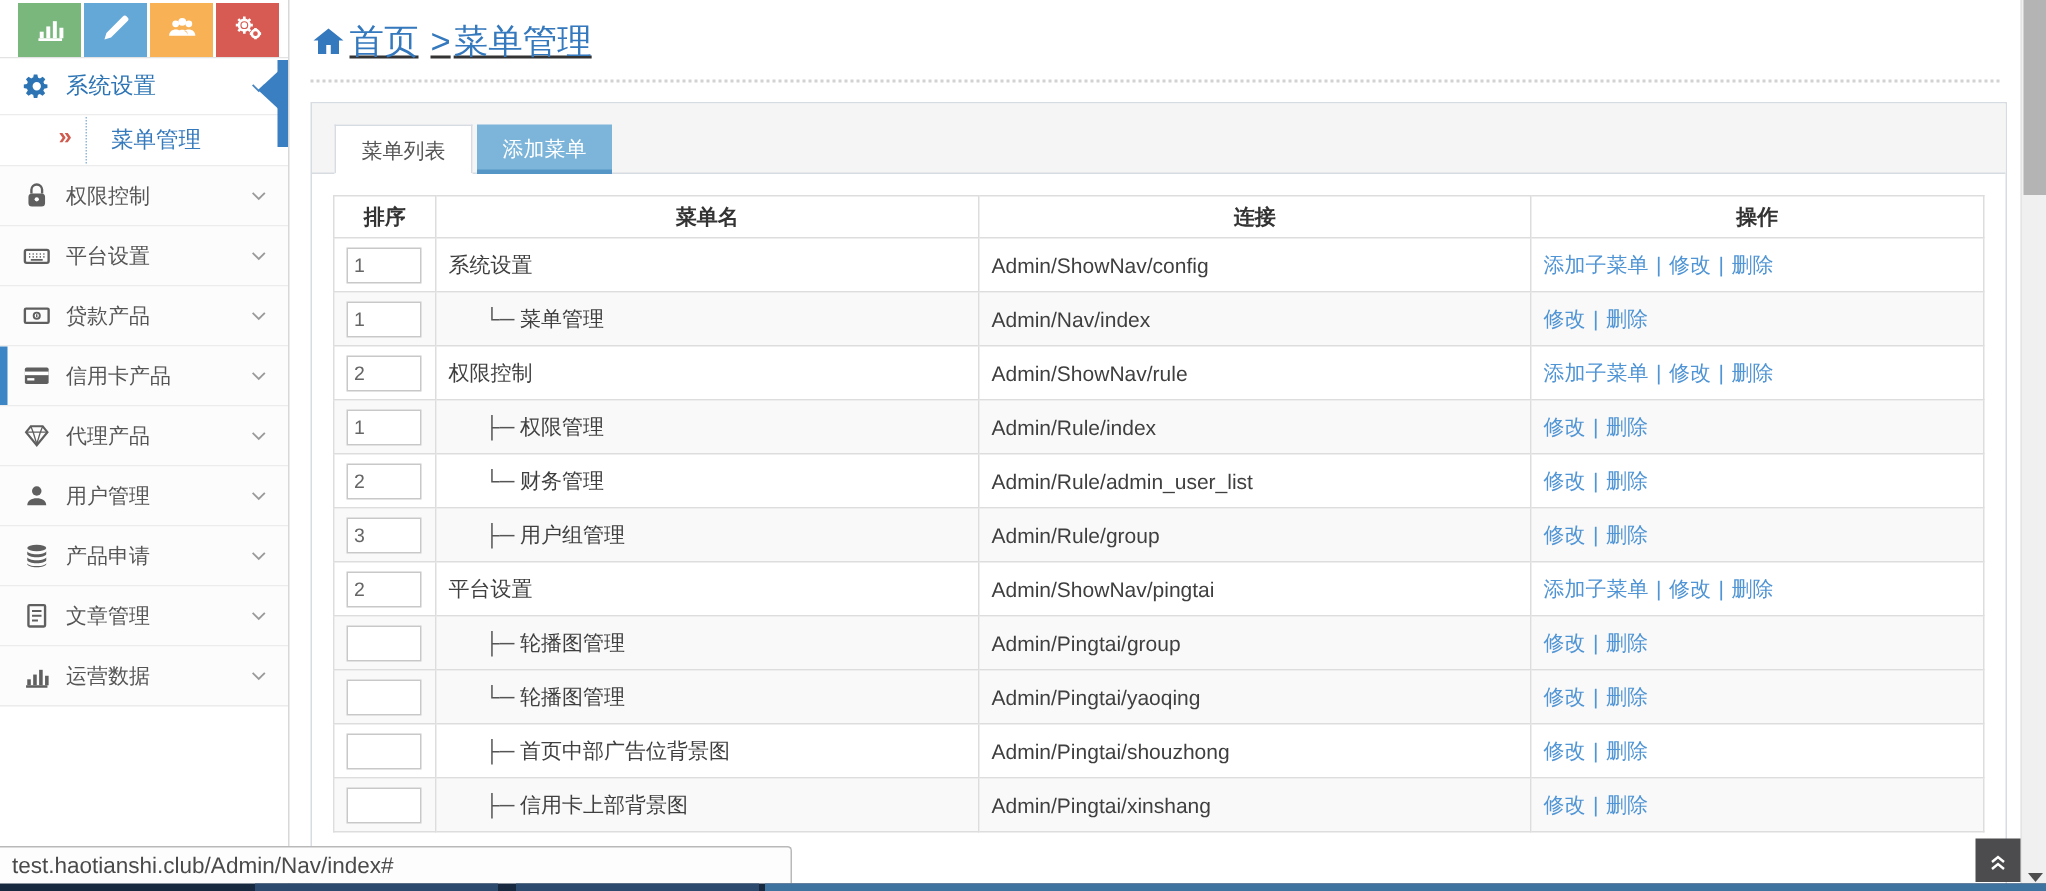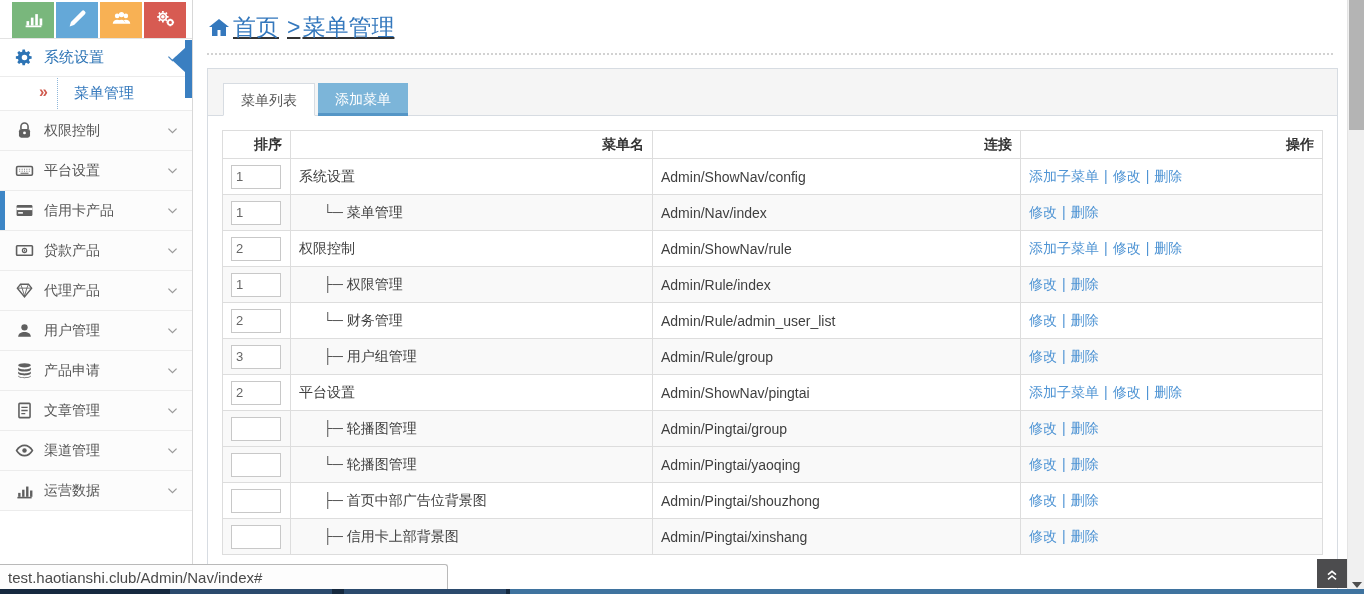--- a/index.html
+++ b/index.html
@@ -43,40 +43,40 @@
   .panel{position:absolute;left:13px;right:9px;top:68px;height:700px;
          border:1px solid #d7dce2;background:#fff;box-sizing:border-box;}
   .panel-header{height:46px;background:#f5f5f5;border-bottom:1px solid #d7dce2;position:relative;}
   .tabs{position:absolute;left:15px;bottom:-1px;display:flex;align-items:flex-start;}
   .tab{height:33px;line-height:33px;padding:0 17px;font-size:14px;cursor:pointer;box-sizing:border-box;}
   .tab.active{background:#fff;border:1px solid #d7dce2;border-bottom:1px solid #fff;color:#555;}
   .tab.inactive{background:#7cb5d9;color:#fff;border-bottom:3px solid #5596c6;margin-left:3px;}
   .panel-body{padding:14px;}
   table{width:100%;border-collapse:collapse;font-size:14px;table-layout:fixed;}
   th,td{border:1px solid #ddd;padding:0 8px;overflow:hidden;white-space:nowrap;}
-  th{height:27px;text-align:right;font-weight:bold;color:#333;background:#fff;}
+  th{height:27px;text-align:center;font-weight:bold;color:#333;background:#fff;}
   td{height:35px;color:#3f3f3f;}
   tr.stripe td{background:#f9f9f9;}
   .sort-input{width:40px;height:20px;border:1px solid #c8c8c8;padding:1px 4px;font-size:13px;color:#666;
               font-family:"Liberation Sans","DejaVu Sans",sans-serif;}
   .tree-prefix{color:#555;}
   td .child-ind{display:inline-block;width:24px;}
   .actions a{color:#4f94d4;text-decoration:none;cursor:pointer;}
   .actions .sep{color:#4f94d4;margin:0 5px;}
 
   
   .scrollbar{position:absolute;right:0;top:0;width:17px;height:594px;background:#f0f0f0;
              border-left:1px solid #e4e4e4;box-sizing:border-box;z-index:4;}
   .sb-thumb{position:absolute;left:1px;right:0;top:0;height:130px;background:#b4b4b4;cursor:pointer;}
   .sb-down{position:absolute;left:4px;bottom:6px;width:0;height:0;cursor:pointer;
            border-left:5px solid transparent;border-right:5px solid transparent;border-top:6px solid #4e4e4e;}
   .back-top{position:absolute;right:17px;bottom:6px;width:30px;height:29px;background:#4c4c4e;border:none;
             display:flex;align-items:center;justify-content:center;cursor:pointer;z-index:5;padding:0;}
   .back-top svg{width:16px;height:16px;}
-  .status-bar{position:absolute;left:0;bottom:5px;width:448px;height:25px;background:#fdfdfd;
+  .status-bar{position:absolute;left:0;bottom:5px;width:528px;height:25px;background:#fdfdfd;
               border-top:1px solid #b9b9b9;border-right:1px solid #b9b9b9;border-radius:0 3px 0 0;
               line-height:25px;padding-left:8px;font-size:15px;color:#4a4a4a;box-sizing:border-box;z-index:6;}
   .taskbar{position:absolute;left:0;bottom:0;width:100%;height:5px;background:#16293f;z-index:7;}
   .taskbar .seg{position:absolute;top:0;height:5px;}
   .seg1{left:170px;width:162px;background:#2b4a6d;}
   .seg2{left:344px;width:162px;background:#2b4a6d;}
   .seg3{left:510px;right:0;background:#3f739f;}
 </style>
 </head>
 <body>
@@ -152,42 +152,42 @@
             <svg viewBox="0 0 24 24">
               <rect x="2" y="7" width="20" height="11" rx="1.5" fill="none" stroke="currentColor" stroke-width="2"></rect>
               <path d="M5.5 10.5h1M8.5 10.5h1M11.5 10.5h1M14.5 10.5h1M17.5 10.5h1M5.5 13h1M8.5 13h1M11.5 13h1M14.5 13h1M17.5 13h1M7 15.5h10" stroke="currentColor" stroke-width="1.4"></path>
             </svg>
           </span>
           <span class="lbl">平台设置</span>
           <span class="chev"><svg viewBox="0 0 24 24" fill="none" stroke="currentColor" stroke-width="2">
               <path d="M5.5 9l6.5 6.5L18.5 9"></path>
             </svg></span>
         </div>
+        <div class="side-item">
+          <span class="icn">
+            <svg viewBox="0 0 24 24">
+              <rect x="2" y="6" width="20" height="12" rx="1" fill="none" stroke="currentColor" stroke-width="2"></rect>
+              <circle cx="12" cy="12" r="2.6" fill="none" stroke="currentColor" stroke-width="1.6"></circle>
+              <path d="M12 10.8v2.4" stroke="currentColor" stroke-width="1.2"></path>
+            </svg>
+          </span>
+          <span class="lbl">贷款产品</span>
+          <span class="chev"><svg viewBox="0 0 24 24" fill="none" stroke="currentColor" stroke-width="2">
+              <path d="M5.5 9l6.5 6.5L18.5 9"></path>
+            </svg></span>
+        </div>
         <div class="side-item hl">
           <span class="icn">
             <svg viewBox="0 0 24 24">
               <rect x="2" y="5" width="20" height="14" rx="1.5" fill="currentColor"></rect>
               <rect x="2" y="8.5" width="20" height="3" fill="#fff"></rect>
               <rect x="4" y="14" width="6" height="2" fill="#fff"></rect>
             </svg>
           </span>
           <span class="lbl">信用卡产品</span>
-          <span class="chev"><svg viewBox="0 0 24 24" fill="none" stroke="currentColor" stroke-width="2">
-              <path d="M5.5 9l6.5 6.5L18.5 9"></path>
-            </svg></span>
-        </div>
-        <div class="side-item">
-          <span class="icn">
-            <svg viewBox="0 0 24 24">
-              <rect x="2" y="6" width="20" height="12" rx="1" fill="none" stroke="currentColor" stroke-width="2"></rect>
-              <circle cx="12" cy="12" r="2.6" fill="none" stroke="currentColor" stroke-width="1.6"></circle>
-              <path d="M12 10.8v2.4" stroke="currentColor" stroke-width="1.2"></path>
-            </svg>
-          </span>
-          <span class="lbl">贷款产品</span>
           <span class="chev"><svg viewBox="0 0 24 24" fill="none" stroke="currentColor" stroke-width="2">
               <path d="M5.5 9l6.5 6.5L18.5 9"></path>
             </svg></span>
         </div>
         <div class="side-item">
           <span class="icn">
             <svg viewBox="0 0 24 24" fill="none" stroke="currentColor" stroke-width="1.8">
               <path d="M7 4h10l4 5-9 11L3 9l4-5z"></path>
               <path d="M3 9h18M9 9l3 10M15 9l-3 10M7 4l2 5M17 4l-2 5" stroke-width="1.1"></path>
             </svg>
@@ -224,32 +224,20 @@
             </svg></span>
         </div>
         <div class="side-item">
           <span class="icn">
             <svg viewBox="0 0 24 24">
               <rect x="5" y="3" width="14" height="18" rx="1" fill="none" stroke="currentColor" stroke-width="2"></rect>
               <path d="M8 8h8M8 12h8M8 16h5" stroke="currentColor" stroke-width="1.6"></path>
             </svg>
           </span>
           <span class="lbl">文章管理</span>
-          <span class="chev"><svg viewBox="0 0 24 24" fill="none" stroke="currentColor" stroke-width="2">
-              <path d="M5.5 9l6.5 6.5L18.5 9"></path>
-            </svg></span>
-        </div>
-        <div class="side-item">
-          <span class="icn">
-            <svg viewBox="0 0 24 24">
-              <path d="M2 12s4-6.5 10-6.5S22 12 22 12s-4 6.5-10 6.5S2 12 2 12z" fill="none" stroke="currentColor" stroke-width="2"></path>
-              <circle cx="12" cy="12" r="2.8" fill="currentColor"></circle>
-            </svg>
-          </span>
-          <span class="lbl">渠道管理</span>
           <span class="chev"><svg viewBox="0 0 24 24" fill="none" stroke="currentColor" stroke-width="2">
               <path d="M5.5 9l6.5 6.5L18.5 9"></path>
             </svg></span>
         </div>
         <div class="side-item">
           <span class="icn">
             <svg viewBox="0 0 24 24">
               <path d="M3 21h18" stroke="currentColor" stroke-width="2" fill="none"></path>
               <rect x="4" y="15" width="3" height="5" fill="currentColor"></rect>
               <rect x="9" y="11" width="3" height="9" fill="currentColor"></rect>

